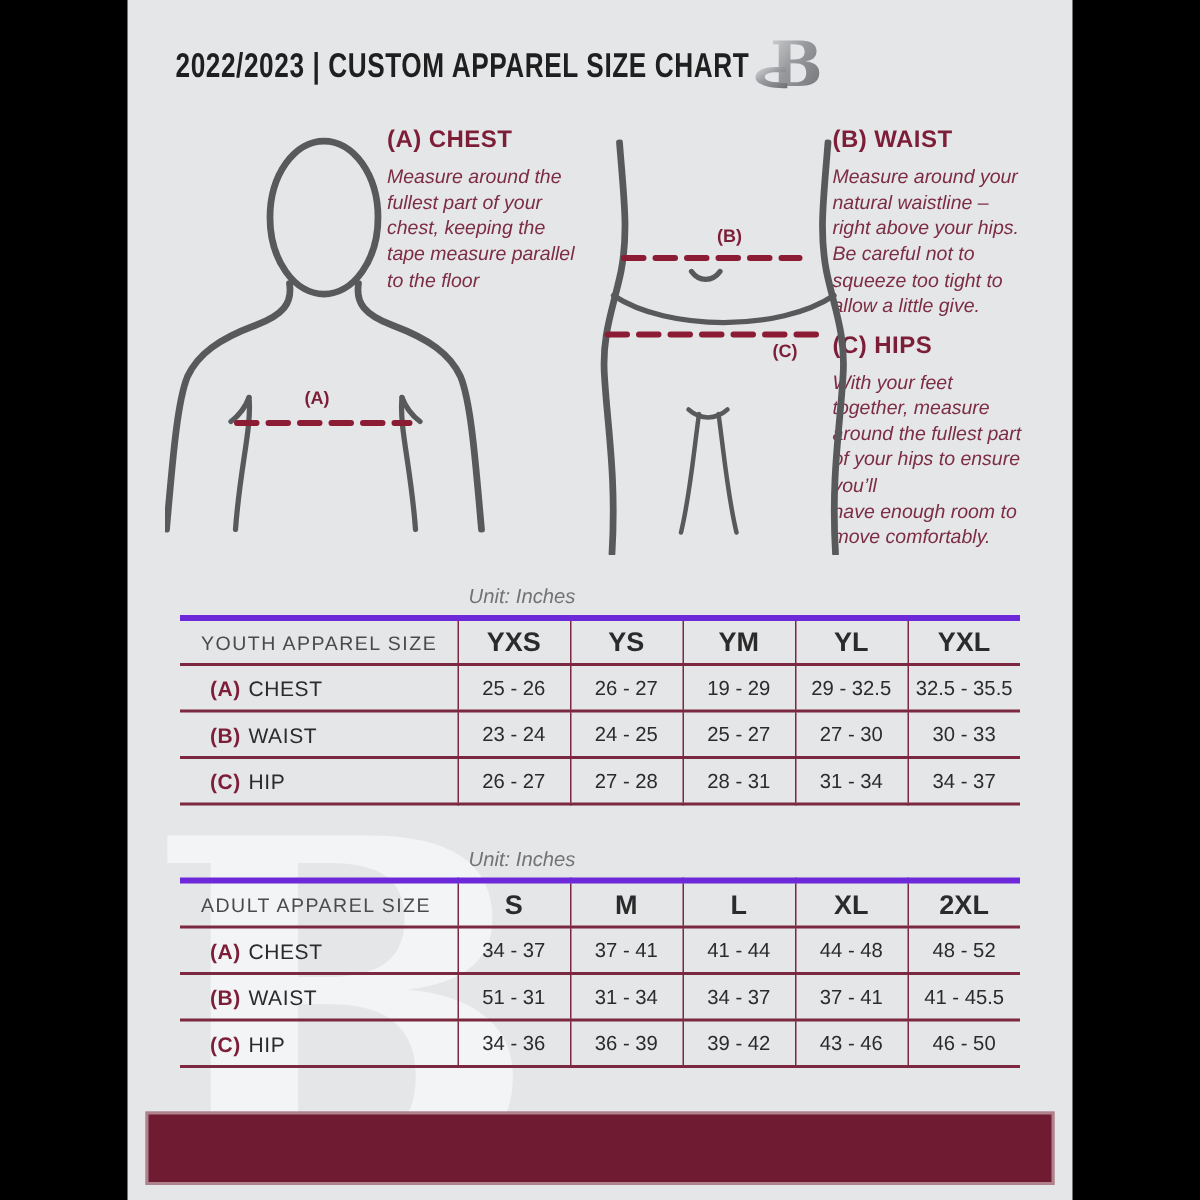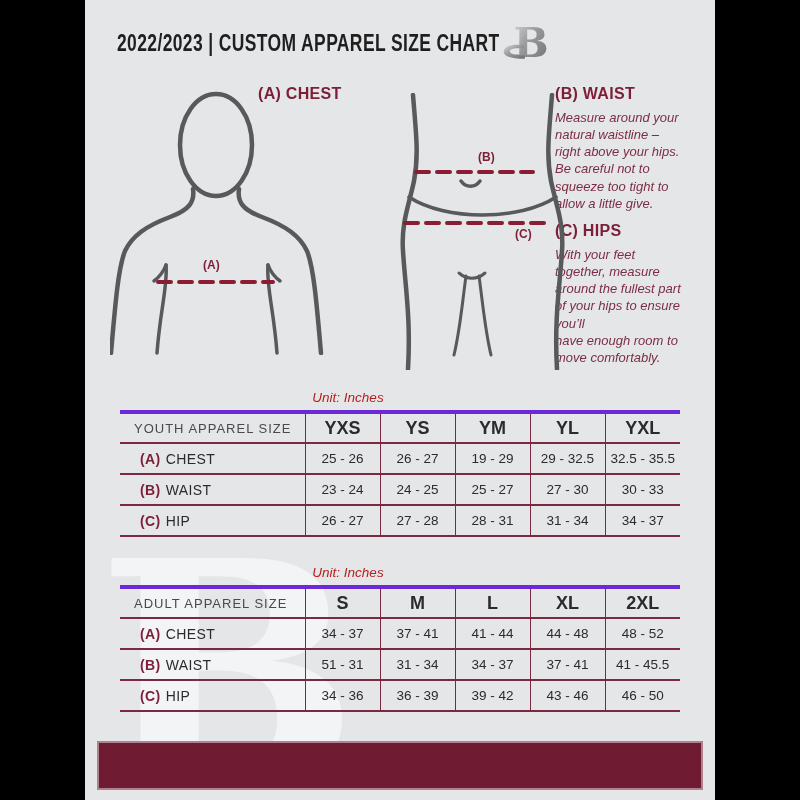--- a/index.html
+++ b/index.html
@@ -18,21 +18,21 @@
   .sec-h{position:absolute;font-size:16px;font-weight:bold;color:#7C1E38;letter-spacing:.3px;white-space:nowrap;}
   .sec-b{position:absolute;font-size:13px;font-style:italic;font-weight:500;color:#7C2D44;
          line-height:1.32;white-space:pre-line;}
   .fig-label{position:absolute;font-size:12px;font-weight:bold;color:#7C1E38;z-index:2;}
   .figure{position:absolute;z-index:2;}
 
   
   .tbl-title{position:absolute;left:0;width:630px;text-align:center;font-size:15px;font-weight:bold;
              color:#2b2b2b;letter-spacing:.4px;}
   .tbl-unit{position:absolute;left:0;width:526px;text-align:center;font-size:13.5px;font-style:italic;
-            color:#b91c1c;}
+            color:#737373;}
   table.size-table{position:absolute;left:35px;border-collapse:collapse;table-layout:fixed;width:560px;z-index:2;}
   table.size-table tr{height:31px;}
   table.size-table thead tr{border-top:4px solid #6d28d9;}
   table.size-table tr{border-bottom:2px solid #7B2840;}
   table.size-table th,table.size-table td{border-left:1.5px solid #7B2840;padding:0;text-align:center;
             font-size:13.5px;color:#2b2b2b;}
   table.size-table th:first-child,table.size-table td:first-child{border-left:none;}
   table.size-table th{font-weight:bold;font-size:18px;}
   table.size-table th.size-col{font-weight:normal;text-align:left;padding-left:14px;color:#4a4a4a;
             font-size:13px;letter-spacing:1px;}
@@ -86,20 +86,25 @@
       <path d="M64 180 C72 187 82 187 90 180" stroke-width="3"></path>
       <path d="M71 183 C67 212 65 237 59 262" stroke-width="3"></path>
       <path d="M84 183 C88 212 90 237 96 262" stroke-width="3"></path>
       <line x1="21" y1="79" x2="138" y2="79" stroke="#8C1C33" stroke-width="4" stroke-dasharray="13 8"></line>
       <line x1="10" y1="130" x2="150" y2="130" stroke="#8C1C33" stroke-width="4" stroke-dasharray="13 8"></line>
     </svg>
     <span class="fig-label" style="left:393px;top:150px">(B)</span>
     <span class="fig-label" style="left:430px;top:227px">(C)</span>
 
     <div class="sec-h" style="left:173px;top:85px">(A) CHEST</div>
+    <div class="sec-b" style="left:173px;top:109px;width:158px">Measure around the
+fullest part of your
+chest, keeping the
+tape measure parallel
+to the floor</div>
 
     <div class="sec-h" style="left:470px;top:85px">(B) WAIST</div>
     <div class="sec-b" style="left:470px;top:109px;width:150px">Measure around your
 natural waistline –
 right above your hips.
 Be careful not to
 squeeze too tight to
 allow a little give.</div>
 
     <div class="sec-h" style="left:470px;top:222px">(C) HIPS</div>

